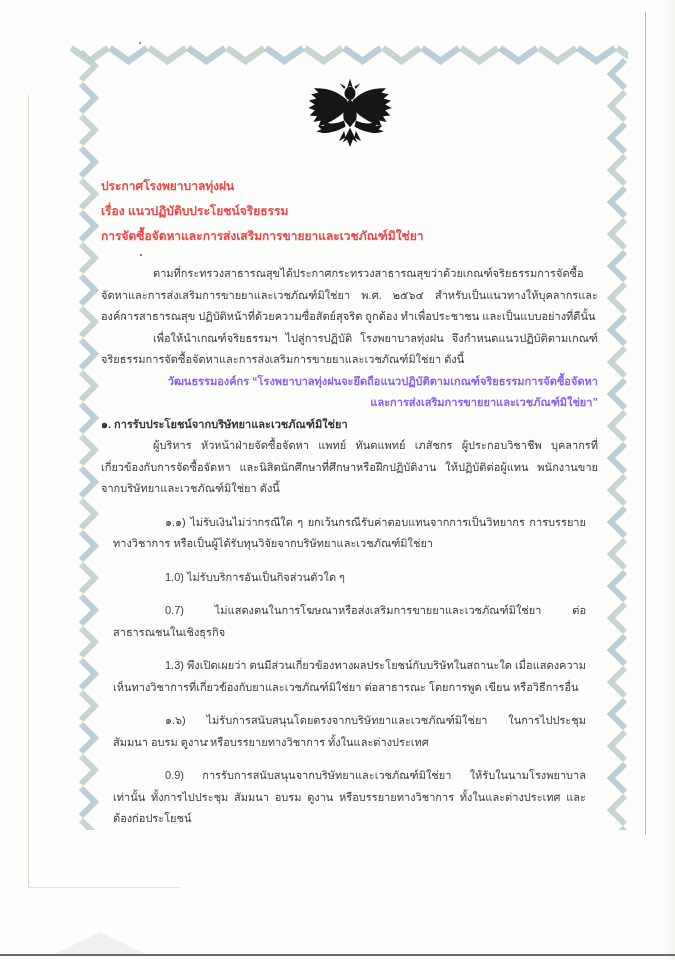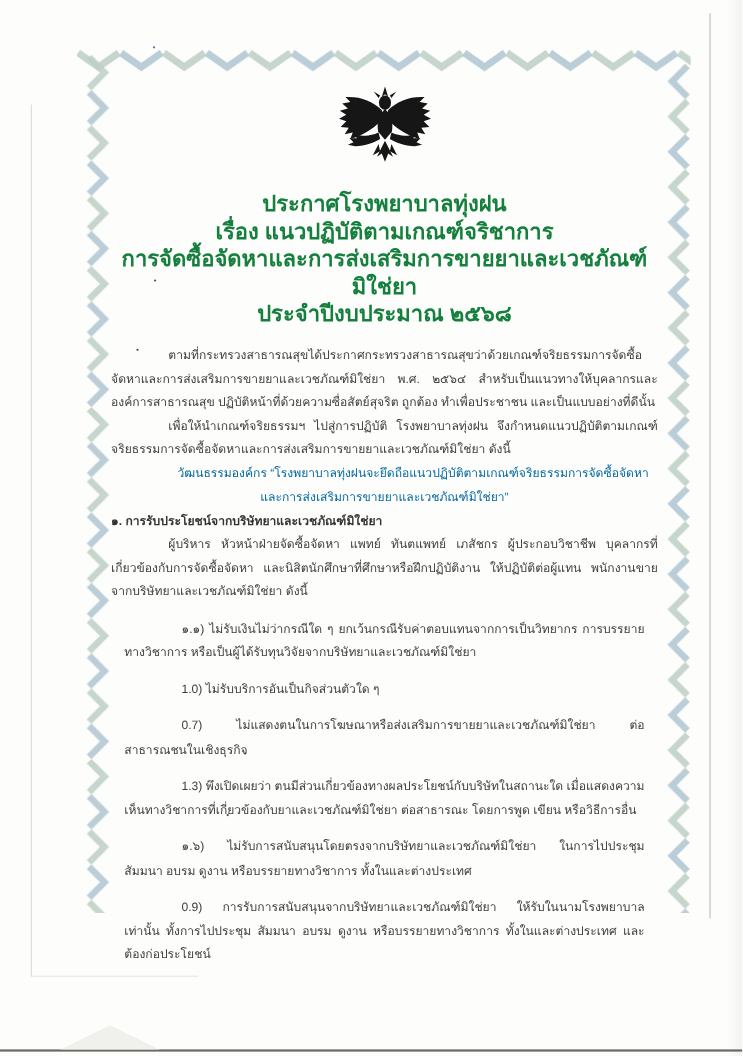--- a/index.html
+++ b/index.html
@@ -25,25 +25,25 @@
   .speck.s5{left:139px;top:42px;background:#4a6fae;width:2px;height:2px;}
 
   
   .border-top   { position:absolute; left:70px;  top:42px;  }
   .border-left  { position:absolute; left:76px;  top:50px;  }
   .border-right { position:absolute; left:604px; top:58px;  }
 
   
   .content { position:absolute; left:101px; top:76px; width:497px; }
   .emblem-wrap { width:100%; height:92px; display:flex; justify-content:center; margin-bottom:6px; }
-  .title-block { text-align:center; font-weight:bold; font-size:20px; line-height:25px; color:#15803d; }
+  .title-block { font-weight:bold; font-size:12px; line-height:25px; color:#ef4444; }
   .body-text { margin-top:14px; font-size:11px; line-height:21.5px; text-align:justify;
                overflow-wrap:anywhere; }
   p.para { margin:0; text-indent:52px; }
-  .culture { margin:9px 0 8px 0; text-align:center; font-weight:normal; color:#0369a1; text-indent:0; }
+  .culture { margin:9px 0 8px 0; text-align:right; font-weight:bold; color:#8b5cf6; text-indent:0; }
   .sec-heading { margin:0; font-weight:bold; color:#34332f; }
   p.item { margin:12px; text-indent:52px; }
 </style>
 </head>
 <body>
 
 <div class="page">
 
   <div class="scan-line-left"></div>
   <div class="scan-line-left-h"></div>
@@ -113,23 +113,22 @@
           <path d="M52,72 L45,86 L54,81 Z"></path>
           <path d="M68,72 L75,86 L66,81 Z"></path>
 
           <path d="M60,68 L50,88 L56,84 L60,94 L64,84 L70,88 Z"></path>
         </g>
       </svg>
     </div>
 
     <div class="title-block">
       <div>ประกาศโรงพยาบาลทุ่งฝน</div>
-      <div>เรื่อง แนวปฏิบัติตามเกณฑ์จริชาการ</div>
+      <div>เรื่อง แนวปฏิบัติบประโยชน์จริยธรรม</div>
       <div>การจัดซื้อจัดหาและการส่งเสริมการขายยาและเวชภัณฑ์มิใช่ยา</div>
-      <div>ประจำปีงบประมาณ ๒๕๖๘</div>
     </div>
 
     <div class="body-text">
       <p class="para">ตามที่กระทรวงสาธารณสุขได้ประกาศกระทรวงสาธารณสุขว่าด้วยเกณฑ์จริยธรรมการจัดซื้อจัดหาและการส่งเสริมการขายยาและเวชภัณฑ์มิใช่ยา พ.ศ. ๒๕๖๔ สำหรับเป็นแนวทางให้บุคลากรและองค์การสาธารณสุข ปฏิบัติหน้าที่ด้วยความซื่อสัตย์สุจริต ถูกต้อง ทำเพื่อประชาชน และเป็นแบบอย่างที่ดีนั้น</p>
       <p class="para">เพื่อให้นำเกณฑ์จริยธรรมฯ ไปสู่การปฏิบัติ โรงพยาบาลทุ่งฝน จึงกำหนดแนวปฏิบัติตามเกณฑ์จริยธรรมการจัดซื้อจัดหาและการส่งเสริมการขายยาและเวชภัณฑ์มิใช่ยา ดังนี้</p>
 
       <p class="para culture">วัฒนธรรมองค์กร “โรงพยาบาลทุ่งฝนจะยึดถือแนวปฏิบัติตามเกณฑ์จริยธรรมการจัดซื้อจัดหาและการส่งเสริมการขายยาและเวชภัณฑ์มิใช่ยา”</p>
 
       <p class="sec-heading">๑. การรับประโยชน์จากบริษัทยาและเวชภัณฑ์มิใช่ยา</p>
       <p class="para">ผู้บริหาร หัวหน้าฝ่ายจัดซื้อจัดหา แพทย์ ทันตแพทย์ เภสัชกร ผู้ประกอบวิชาชีพ บุคลากรที่เกี่ยวข้องกับการจัดซื้อจัดหา และนิสิตนักศึกษาที่ศึกษาหรือฝึกปฏิบัติงาน ให้ปฏิบัติต่อผู้แทน พนักงานขายจากบริษัทยาและเวชภัณฑ์มิใช่ยา ดังนี้</p>

